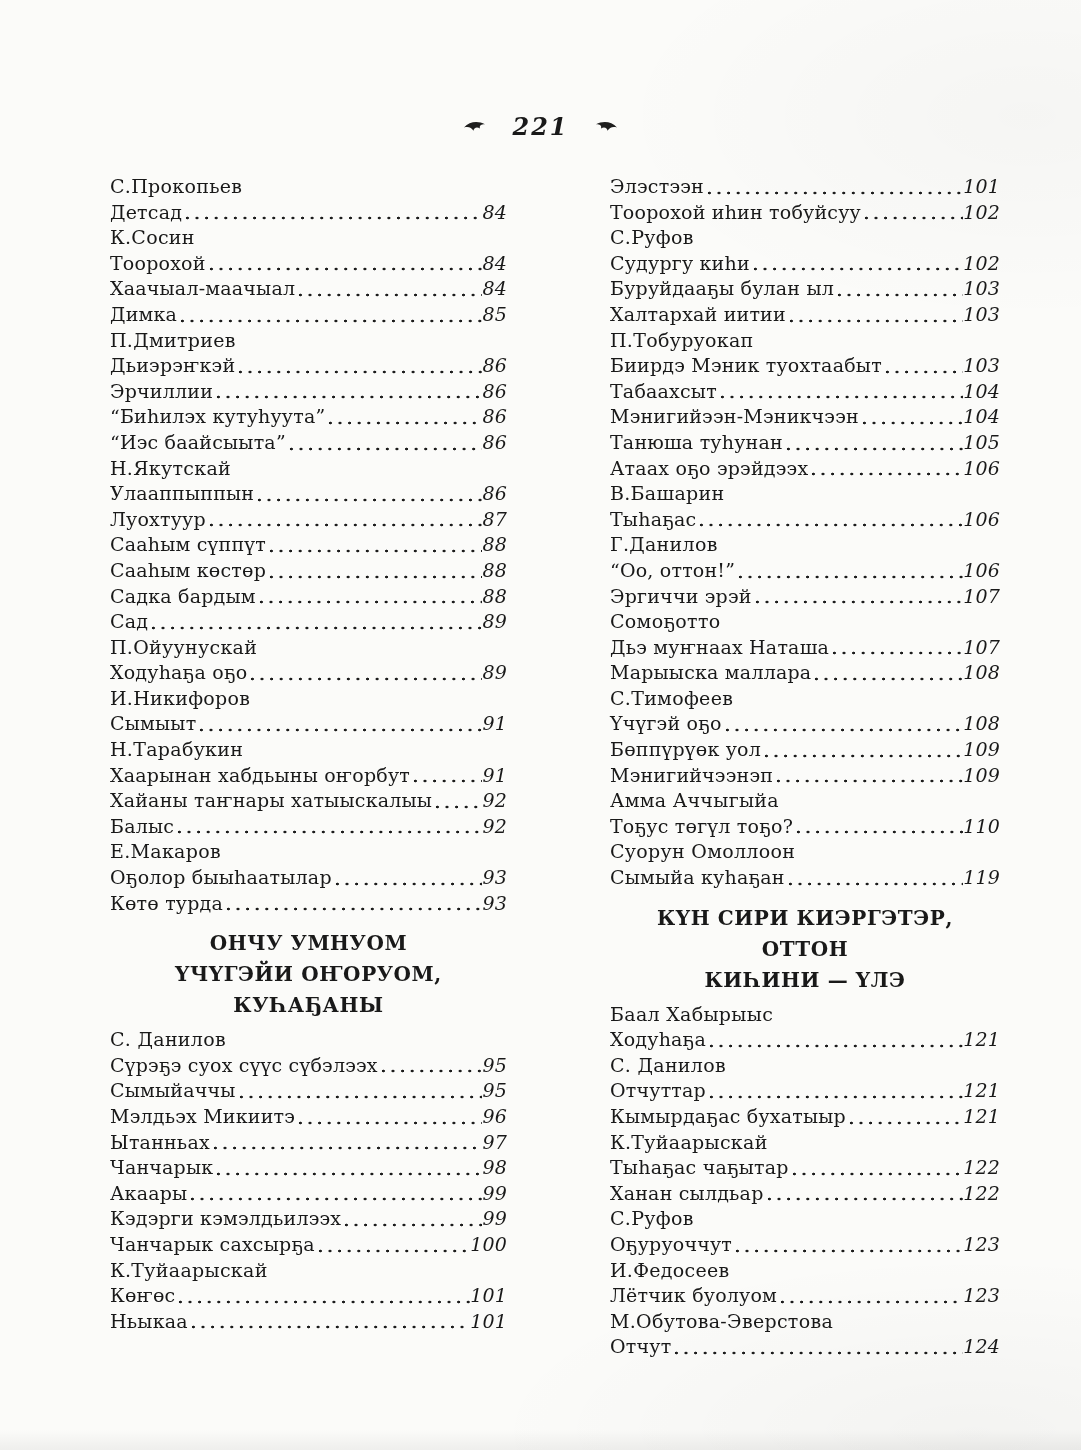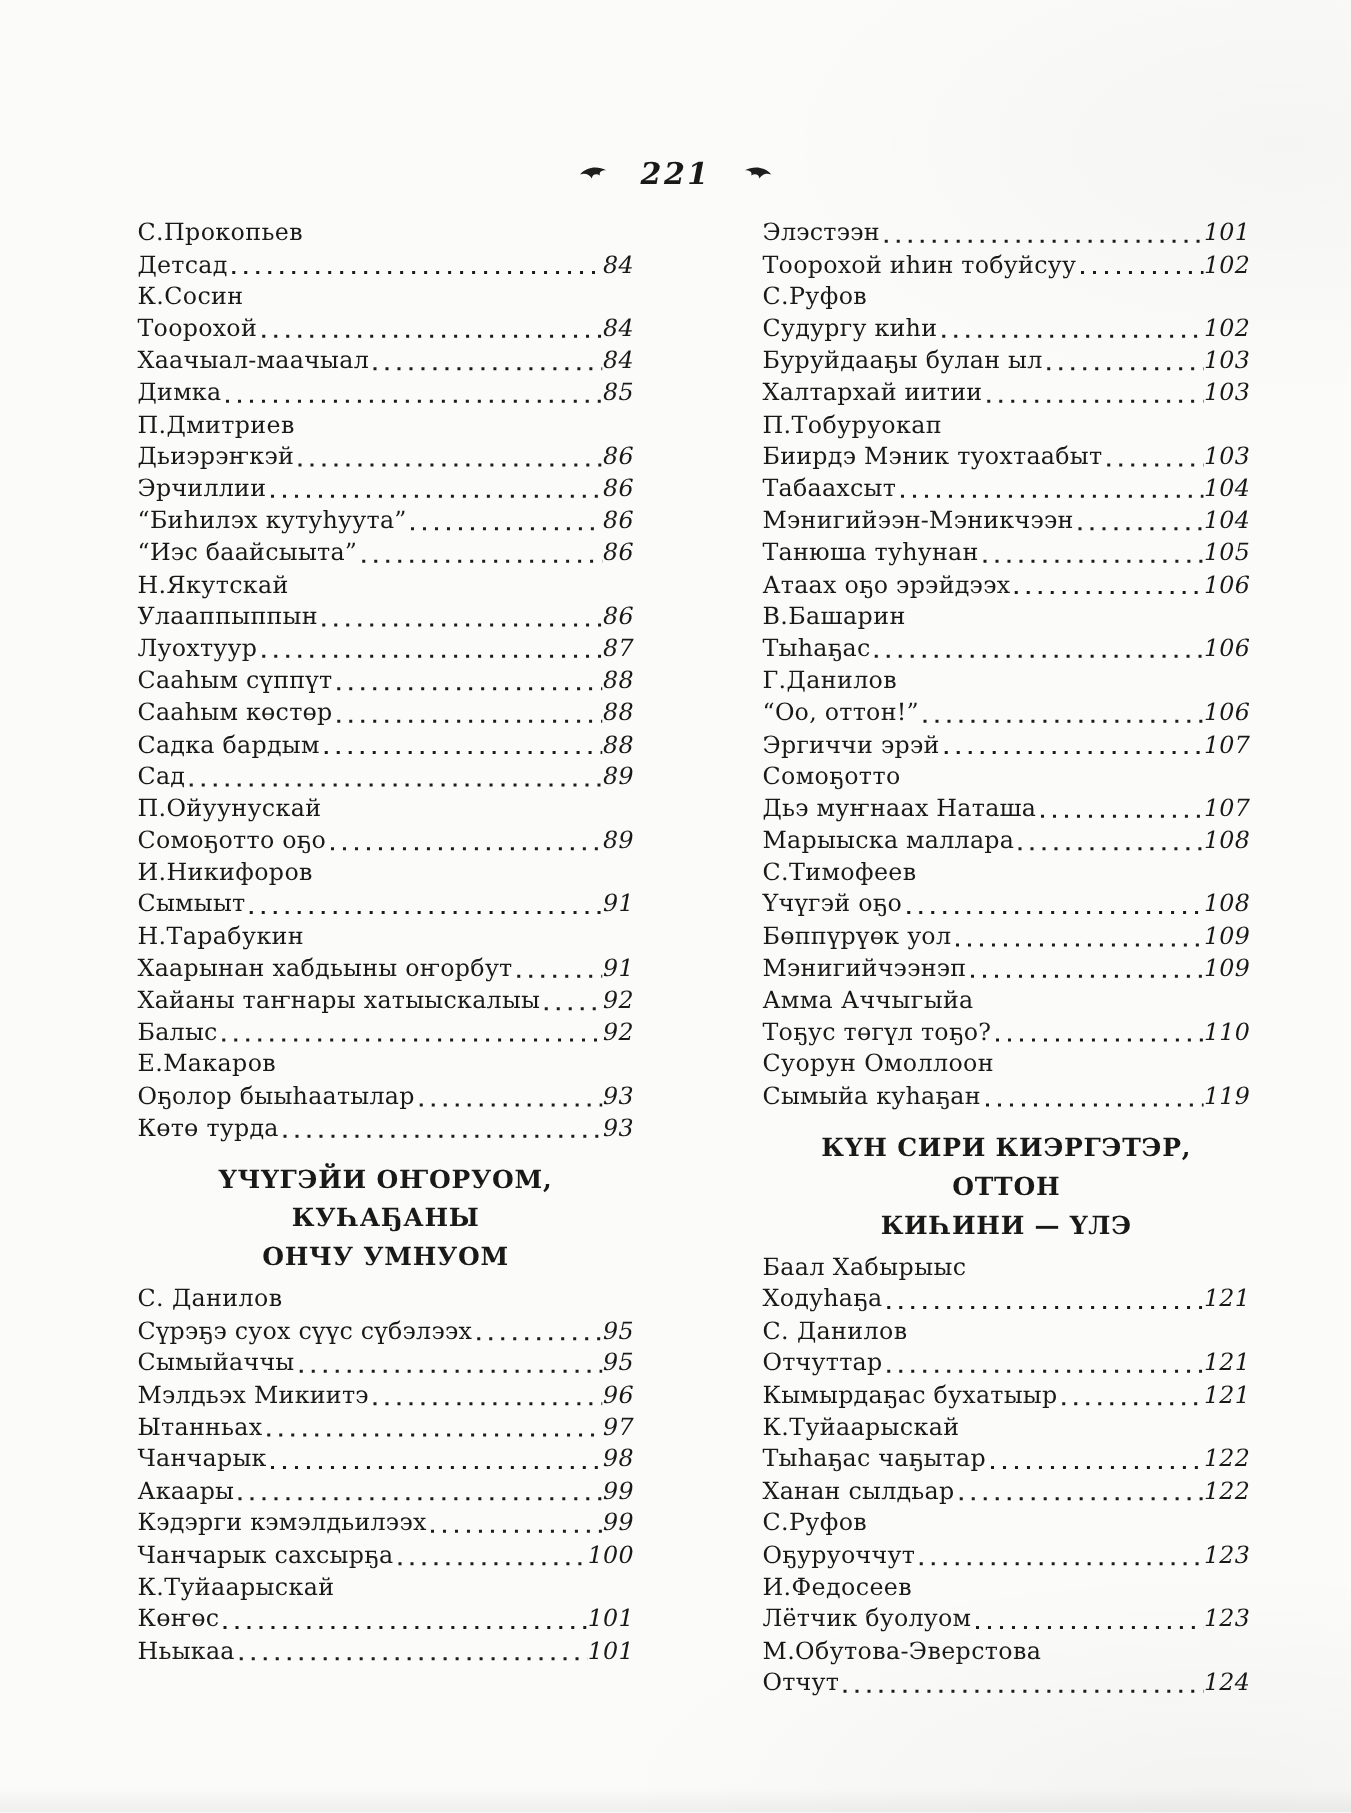--- a/index.html
+++ b/index.html
@@ -13,21 +13,21 @@
   }
   
   .scan-tint{
     position:absolute;inset:0;pointer-events:none;
     background:
       radial-gradient(ellipse 600px 300px at 95% 8%, rgba(0,0,0,0.025), transparent 70%),
       radial-gradient(ellipse 700px 260px at 90% 99%, rgba(0,0,0,0.03), transparent 70%),
       linear-gradient(to bottom, rgba(0,0,0,0) 98.6%, rgba(0,0,0,0.05) 100%);
   }
   .page-header{
-    position:absolute;top:124px;left:0;width:100%;
+    position:absolute;top:112px;left:0;width:100%;
     display:flex;justify-content:center;align-items:center;gap:26px;
   }
   .page-number{
     font-style:italic;font-weight:700;font-size:24px;letter-spacing:2px;
   }
   .ornament svg{display:block;}
   .toc-column{
     position:absolute;top:174px;
     font-size:19px;letter-spacing:0.2px;
   }
@@ -145,21 +145,21 @@
       <span class="dot-leader"></span>
       <span class="entry-page">88</span>
     </div>
     <div class="toc-row">
       <span class="entry-title">Сад</span>
       <span class="dot-leader"></span>
       <span class="entry-page">89</span>
     </div>
     <div class="author-row">П.Ойуунускай</div>
     <div class="toc-row">
-      <span class="entry-title">Сомоҕотто оҕо</span>
+      <span class="entry-title">Ходуһаҕа оҕо</span>
       <span class="dot-leader"></span>
       <span class="entry-page">89</span>
     </div>
     <div class="author-row">И.Никифоров</div>
     <div class="toc-row">
       <span class="entry-title">Сымыыт</span>
       <span class="dot-leader"></span>
       <span class="entry-page">91</span>
     </div>
     <div class="author-row">Н.Тарабукин</div>
@@ -183,22 +183,22 @@
       <span class="entry-title">Оҕолор быыһаатылар</span>
       <span class="dot-leader"></span>
       <span class="entry-page">93</span>
     </div>
     <div class="toc-row">
       <span class="entry-title">Көтө турда</span>
       <span class="dot-leader"></span>
       <span class="entry-page">93</span>
     </div>
     <div class="section-heading">
+      <div class="section-line">ОНЧУ УМНУОМ</div>
       <div class="section-line">ҮЧҮГЭЙИ ОҤОРУОМ, КУҺАҔАНЫ</div>
-      <div class="section-line">ОНЧУ УМНУОМ</div>
     </div>
     <div class="author-row">С. Данилов</div>
     <div class="toc-row">
       <span class="entry-title">Сүрэҕэ суох сүүс сүбэлээх</span>
       <span class="dot-leader"></span>
       <span class="entry-page">95</span>
     </div>
     <div class="toc-row">
       <span class="entry-title">Сымыйаччы</span>
       <span class="dot-leader"></span>

